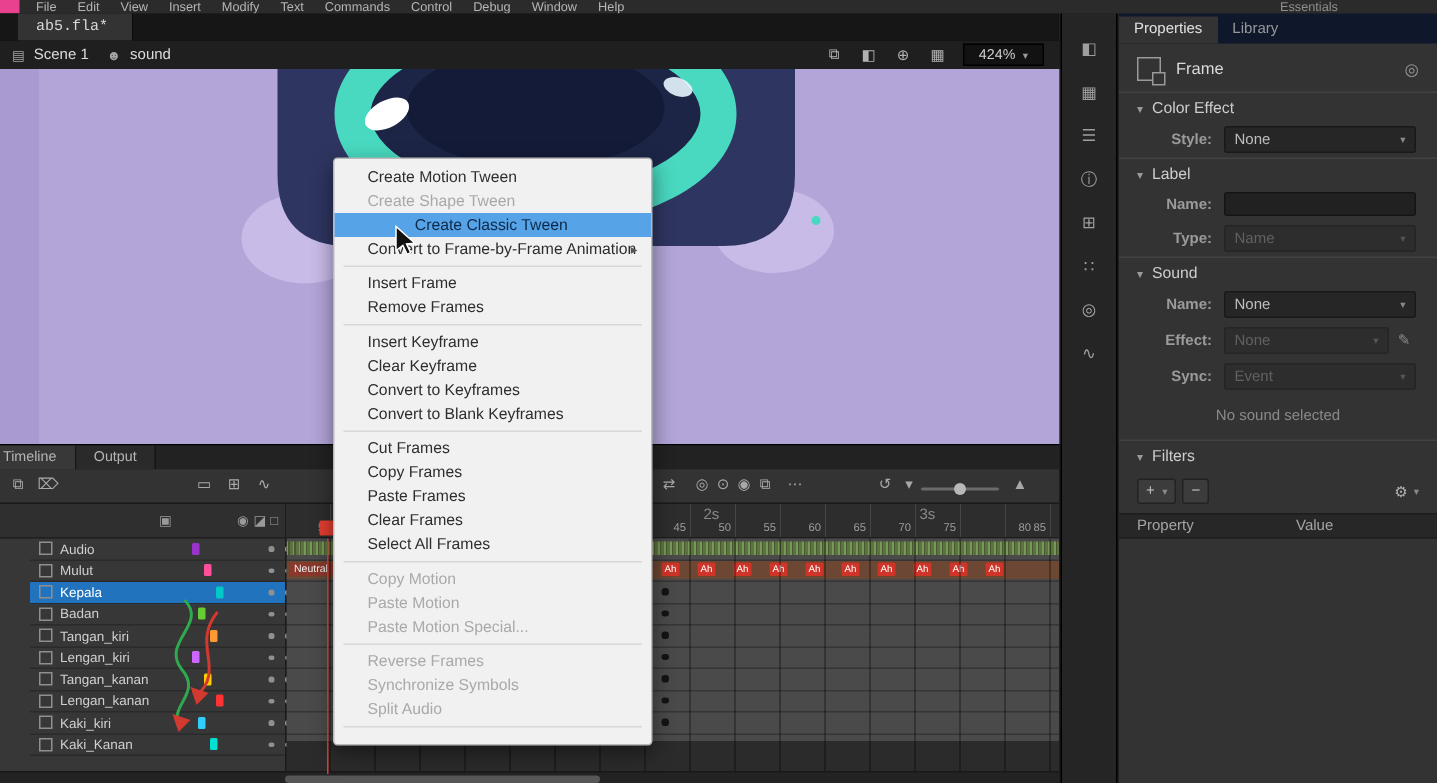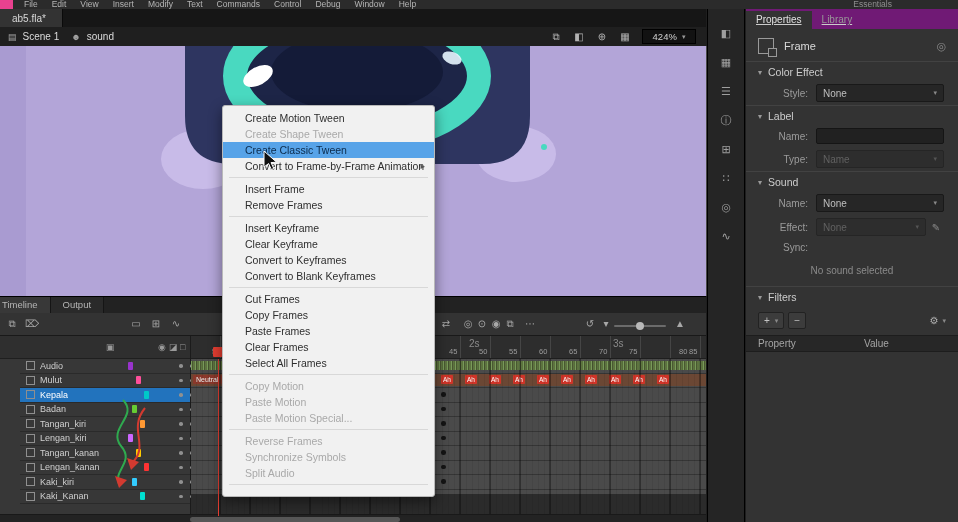--- a/index.html
+++ b/index.html
@@ -8,22 +8,22 @@
 
   
   .menubar{position:absolute;left:0;top:0;width:958px;height:9px;background:#2b2b2b;
            display:flex;align-items:center;overflow:hidden;}
   .logo{width:13px;height:9px;background:#e9418f;flex:none;margin-right:4px;}
   .mitem{font-size:8.5px;line-height:9px;color:#b5b5b5;padding:0 7px;white-space:nowrap;}
   .workspace{margin-left:auto;margin-right:66px;font-size:8.5px;line-height:9px;color:#8f8f8f;}
 
   
   .tabrow{position:absolute;left:0;top:9px;width:706px;height:18px;background:#161616;border-bottom:1px solid #000;}
-  .doc-tab{position:absolute;left:0;top:0;height:18px;background:#333;border-right:1px solid #0a0a0a;
-           display:flex;align-items:center;padding:0 16px 0 12px;font-size:10px;color:#d8d8d8;}
+  .doc-tab{position:absolute;left:12px;top:0;height:18px;background:#333;border-right:1px solid #0a0a0a;
+           display:flex;align-items:center;padding:0 16px 0 12px;font-size:10px;color:#d8d8d8;font-family:Liberation Mono, monospace;}
 
   
   .editbar{position:absolute;left:0;top:27px;width:706px;height:19px;background:#1f1f1f;
            border-bottom:1px solid #0b0b0b;display:flex;align-items:center;}
   .eb-ic{color:#a5a5a5;font-size:9px;margin-left:8px;}
   .eb-label{color:#dcdcdc;font-size:10px;margin:0 12px 0 6px;}
   #editbar-icons{margin-left:auto;display:flex;gap:9px;}
   .ebicon{width:14px;text-align:center;font-size:10px;color:#b2b2b2;}
   .zoom-box{margin:0 10px;width:52px;height:13px;background:#121212;border:1px solid #000;
             display:flex;align-items:center;justify-content:center;gap:5px;font-size:9.5px;color:#d0d0d0;}
@@ -80,32 +80,32 @@
   .hthumb{position:absolute;left:190px;top:1.5px;width:210px;height:5px;background:#565656;border-radius:2.5px;}
 
   
   .right-strip{position:absolute;left:707px;top:9px;width:38px;height:513px;background:#252525;
                border-left:1px solid #000;border-right:1px solid #000;display:flex;flex-direction:column;
                align-items:center;padding-top:16px;gap:13px;box-sizing:border-box;}
   .sicon{width:18px;height:16px;text-align:center;line-height:16px;color:#9f9f9f;font-size:11px;}
 
   
   .right-panel{position:absolute;left:746px;top:9px;width:212px;height:513px;background:#333;}
-  .rp-tabs{height:20px;background:#701a75;display:flex;align-items:flex-end;text-decoration:underline;}
+  .rp-tabs{height:20px;background:#0f172a;display:flex;align-items:flex-end;}
   .rp-tab{padding:3px 10px 4px;font-size:10px;color:#989898;}
   .rp-tab.active{background:#333;color:#e2e2e2;}
   .rp-head{display:flex;align-items:center;padding:9px 12px 7px;}
   .frame-ic{width:14px;height:14px;border:1px solid #9a9a9a;position:relative;margin-right:10px;flex:none;}
   .frame-ic::after{content:"";position:absolute;right:-4px;bottom:-4px;width:7px;height:7px;background:#333;border:1px solid #9a9a9a;}
   .rp-type{font-size:11px;color:#dadada;}
   .rp-help{margin-left:auto;color:#8f8f8f;font-size:11px;}
   .sec-h{display:flex;align-items:center;padding:4px 12px 3px;border-top:1px solid #424242;font-size:10.5px;color:#cdcdcd;}
   .tri{color:#9a9a9a;font-size:8px;margin-right:6px;}
   .prow{display:flex;align-items:center;padding:3px 14px 3px 0;}
-  .plabel{width:62px;text-align:right;margin-right:8px;font-size:10px;color:#9b9b9b;flex:none;}
+  .plabel{width:62px;text-align:right;margin-right:8px;font-size:10px;color:#9b9b9b;flex:none;font-weight:bold;}
   .selbox{flex:1;height:16px;background:#262626;border:1px solid #191919;border-radius:2px;display:flex;
           align-items:center;padding:0 6px;font-size:10px;color:#bfbfbf;min-width:0;}
   .chev{margin-left:auto;color:#8a8a8a;font-size:7px;}
   .selbox.off{color:#616161;background:#2d2d2d;border-color:#252525;}
   .selbox.off .chev{color:#555;}
   .tin{flex:1;height:14px;background:#212121;border:1px solid #151515;border-radius:2px;color:#ccc;
        font-size:10px;padding:0 6px;font-family:inherit;min-width:0;}
   .pencil{width:16px;text-align:center;color:#8a8a8a;font-size:10px;flex:none;margin-left:2px;}
   .times{color:#8a8a8a;font-size:10px;margin:0 4px 0 8px;}
   .rcount{color:#9a9a9a;font-size:10px;margin-right:2px;}
@@ -117,21 +117,21 @@
   .gear-group{margin-left:auto;display:flex;align-items:center;gap:4px;color:#b0b0b0;font-size:10px;}
   .pvhead{display:flex;background:#272727;border-top:1px solid #1d1d1d;border-bottom:1px solid #1d1d1d;
           font-size:10px;color:#a5a5a5;padding:2px 0;}
   .pcol{padding-left:12px;width:118px;box-sizing:border-box;}
 
   
   .context-menu{position:absolute;left:222px;top:105px;width:213px;background:#f1f1f1;border:1px solid #b9b9b9;
                 border-radius:3px;box-shadow:0 5px 14px rgba(0,0,0,.45);padding:4px 0;z-index:50;box-sizing:border-box;}
   .mi{position:relative;padding:2px 24px 2px 22px;font-size:10.5px;line-height:12px;color:#2e2e2e;white-space:nowrap;}
   .mi.dis{color:#a9a9a9;}
-  .mi.hl{background:#57a3e8;color:#0b2a4a;}
+  .mi.hl{background:#57a3e8;color:#0b2a4a;text-align:center;}
   .subarrow{position:absolute;right:9px;top:2px;font-size:9px;color:#555;}
   .sep{height:1px;background:#d8d8d8;margin:3px 6px;}
 
   .cursor{position:absolute;left:263px;top:150px;z-index:60;pointer-events:none;}
 </style>
 </head>
 <body>
 
 <div id="app">
 
@@ -455,20 +455,24 @@
     <div class="prow">
       <span class="plabel">Effect:</span>
       <div class="selbox off">
         <span>None</span>
         <span class="chev">▾</span>
       </div>
       <span class="pencil">✎</span>
     </div>
     <div class="prow">
       <span class="plabel">Sync:</span>
+      <div class="selbox off">
+        <span>Event</span>
+        <span class="chev">▾</span>
+      </div>
     </div>
     <div class="nosound">No sound selected</div>
 
     <div class="sec-h">
       <span class="tri">▾</span>
       <span>Filters</span>
     </div>
     <div class="filters-row">
       <div class="fbtn">
         <span>+</span>

